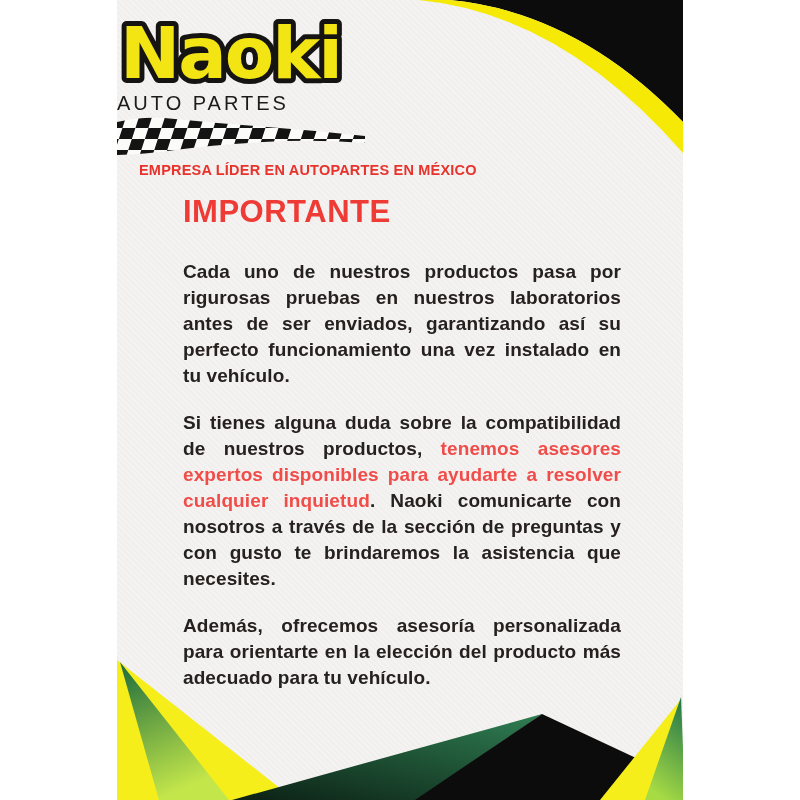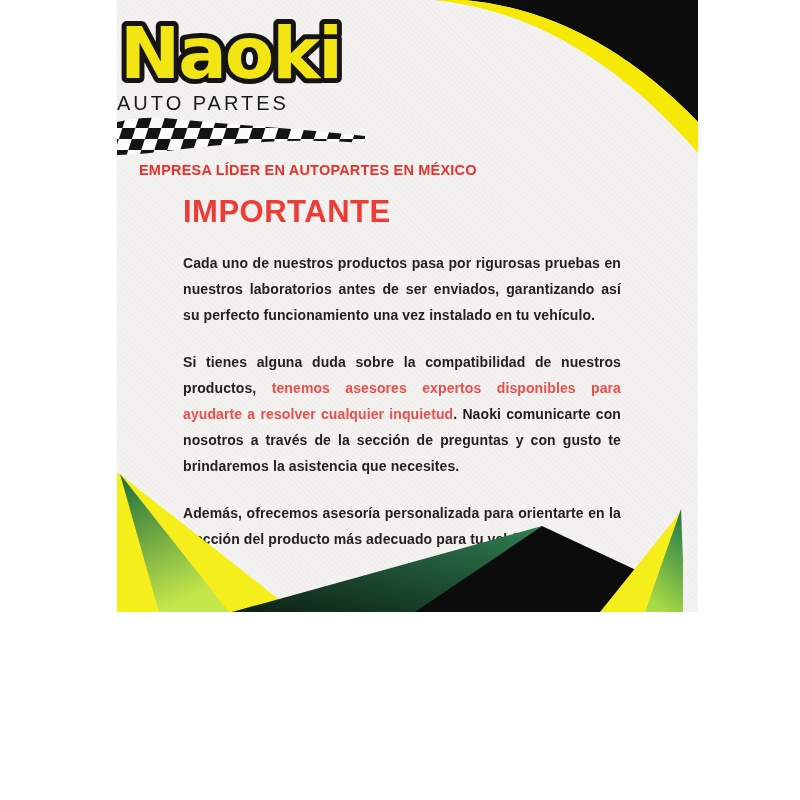--- a/index.html
+++ b/index.html
@@ -15,25 +15,24 @@
     position: relative;
     width: 800px;
     height: 800px;
     background: #ffffff;
   }
   .poster {
     position: absolute;
     left: 117px;
     top: 0;
     width: 566px;
-    height: 612px;
+    height: 800px;
     background-color: #f4f3f1;
     background-image: repeating-linear-gradient(45deg, rgba(0,0,0,0.015) 0 2px, rgba(255,255,255,0) 2px 4px);
     overflow: hidden;
-    padding-left: 15px;
   }
   .corner-deco {
     position: absolute;
     top: 0;
     right: 0;
     width: 266px;
     height: 160px;
   }
   .logo-block {
     position: absolute;
@@ -69,30 +68,30 @@
     color: #e8332d;
     white-space: nowrap;
   }
   .content {
     position: absolute;
     left: 66px;
     top: 196px;
     width: 438px;
   }
   .heading {
-    margin: 0 0 22px 0;
+    margin: 0 0 31px 0;
     font-size: 31px;
     line-height: 32px;
     font-weight: 800;
     letter-spacing: 0.5px;
     color: #ee3b36;
   }
   .body-par {
     margin: 0 0 21px 0;
-    font-size: 14px;
+    font-size: 19px;
     line-height: 26px;
     font-weight: 700;
     color: #26211f;
     text-align: justify;
     letter-spacing: 0.1px;
   }
   .body-par .hl {
     color: #f04c49;
   }
   .bottom-deco {

